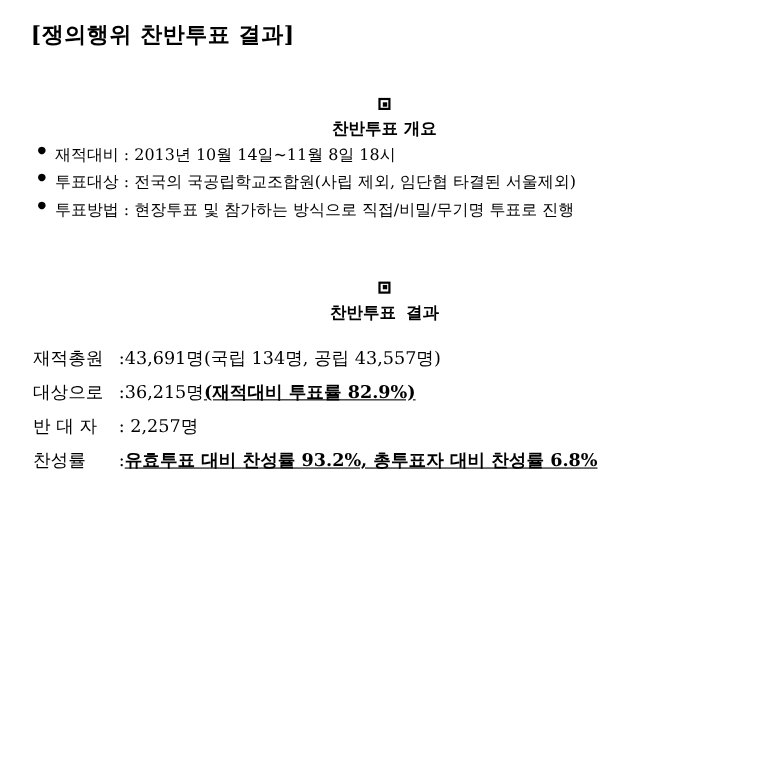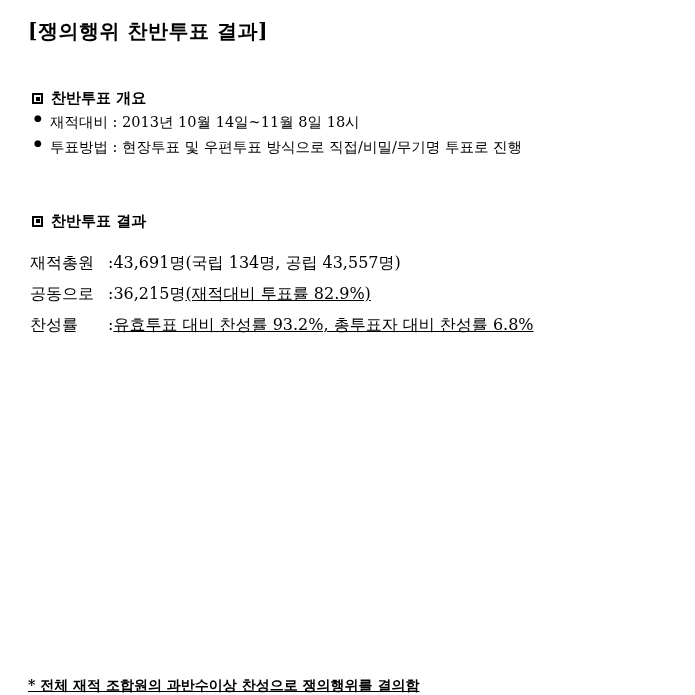--- a/index.html
+++ b/index.html
@@ -31,20 +31,21 @@
   .section {
     margin-top: 0;
   }
   .section-heading {
     font-size: 15px;
     font-weight: bold;
     margin-left: 4px;
     display: flex;
     align-items: center;
     gap: 8px;
+    flex-direction: column;
   }
   .sq-icon {
     display: inline-block;
     width: 11px;
     height: 11px;
     border: 2px solid #000;
     box-sizing: border-box;
     position: relative;
   }
   .sq-icon::after {
@@ -77,39 +78,39 @@
     position: relative;
   }
   ul.bullets li::before {
     content: "\25CF";
     position: absolute;
     left: 6px;
     top: 0;
     font-size: 9px;
     line-height: 1.9;
   }
-  .heading-2 { margin-top: 52px; }
+  .heading-2 { margin-top: 52px; font-family: Liberation Mono, monospace; }
   .results {
     margin-top: 16px;
     margin-left: 2px;
   }
   .result-row {
     font-size: 16px;
     line-height: 1.95;
     white-space: nowrap;
   }
   .r-label {
     display: inline-block;
     min-width: 78px;
   }
   .r-sep { display: inline-block; }
   .r-value { }
   .hl-underline {
     text-decoration: underline;
-    font-weight: normal;
+    font-weight: bold;
   }
   .footnote {
     position: absolute;
     left: 28px;
     bottom: 18px;
     font-size: 14px;
     font-weight: bold;
     text-decoration: underline;
     white-space: nowrap;
   }
@@ -123,38 +124,41 @@
 
   <div class="section">
     <div class="section-heading heading-1">
       <span class="sq-icon"></span>
       <span>찬반투표 개요</span>
     </div>
 
 
     <ul class="bullets">
       <li>재적대비 : 2013년 10월 14일~11월 8일 18시</li>
-      <li>투표방법 : 현장투표 및 우편투표 방식으로 직접/비밀/무기명 투표로 진행</li>
+      <li>투표대상 : 전국의 국공립학교조합원(사립 제외, 임단협 타결된 서울제외)</li>
+      <li>투표방법 : 현장투표 및 참가하는 방식으로 직접/비밀/무기명 투표로 진행</li>
     </ul>
   </div>
 
   <div class="section">
     <div class="section-heading heading-2">
       <span class="sq-icon"></span>
       <span>찬반투표 결과</span>
     </div>
 
     <div class="results">
       <div class="result-row">
         <span class="r-label">재적총원</span><span class="r-sep"> : </span><span class="r-value">43,691명(국립 134명, 공립 43,557명)</span>
       </div>
       <div class="result-row">
-        <span class="r-label">공동으로</span><span class="r-sep"> : </span><span class="r-value">36,215명</span><span class="hl-underline">(재적대비 투표률 82.9%)</span>
+        <span class="r-label">대상으로</span><span class="r-sep"> : </span><span class="r-value">36,215명</span><span class="hl-underline">(재적대비 투표률 82.9%)</span>
+      </div>
+      <div class="result-row">
+        <span class="r-label">반 대 자</span><span class="r-sep"> : </span><span class="r-value">  2,257명</span>
       </div>
       <div class="result-row">
         <span class="r-label">찬성률</span><span class="r-sep"> : </span><span class="hl-underline">유효투표 대비 찬성률 93.2%, 총투표자 대비 찬성률 6.8%</span>
       </div>
     </div>
   </div>
 
-  <div class="footnote">* 전체 재적 조합원의 과반수이상 찬성으로 쟁의행위를 결의함</div>
 
 </div>
 
 </body></html>

